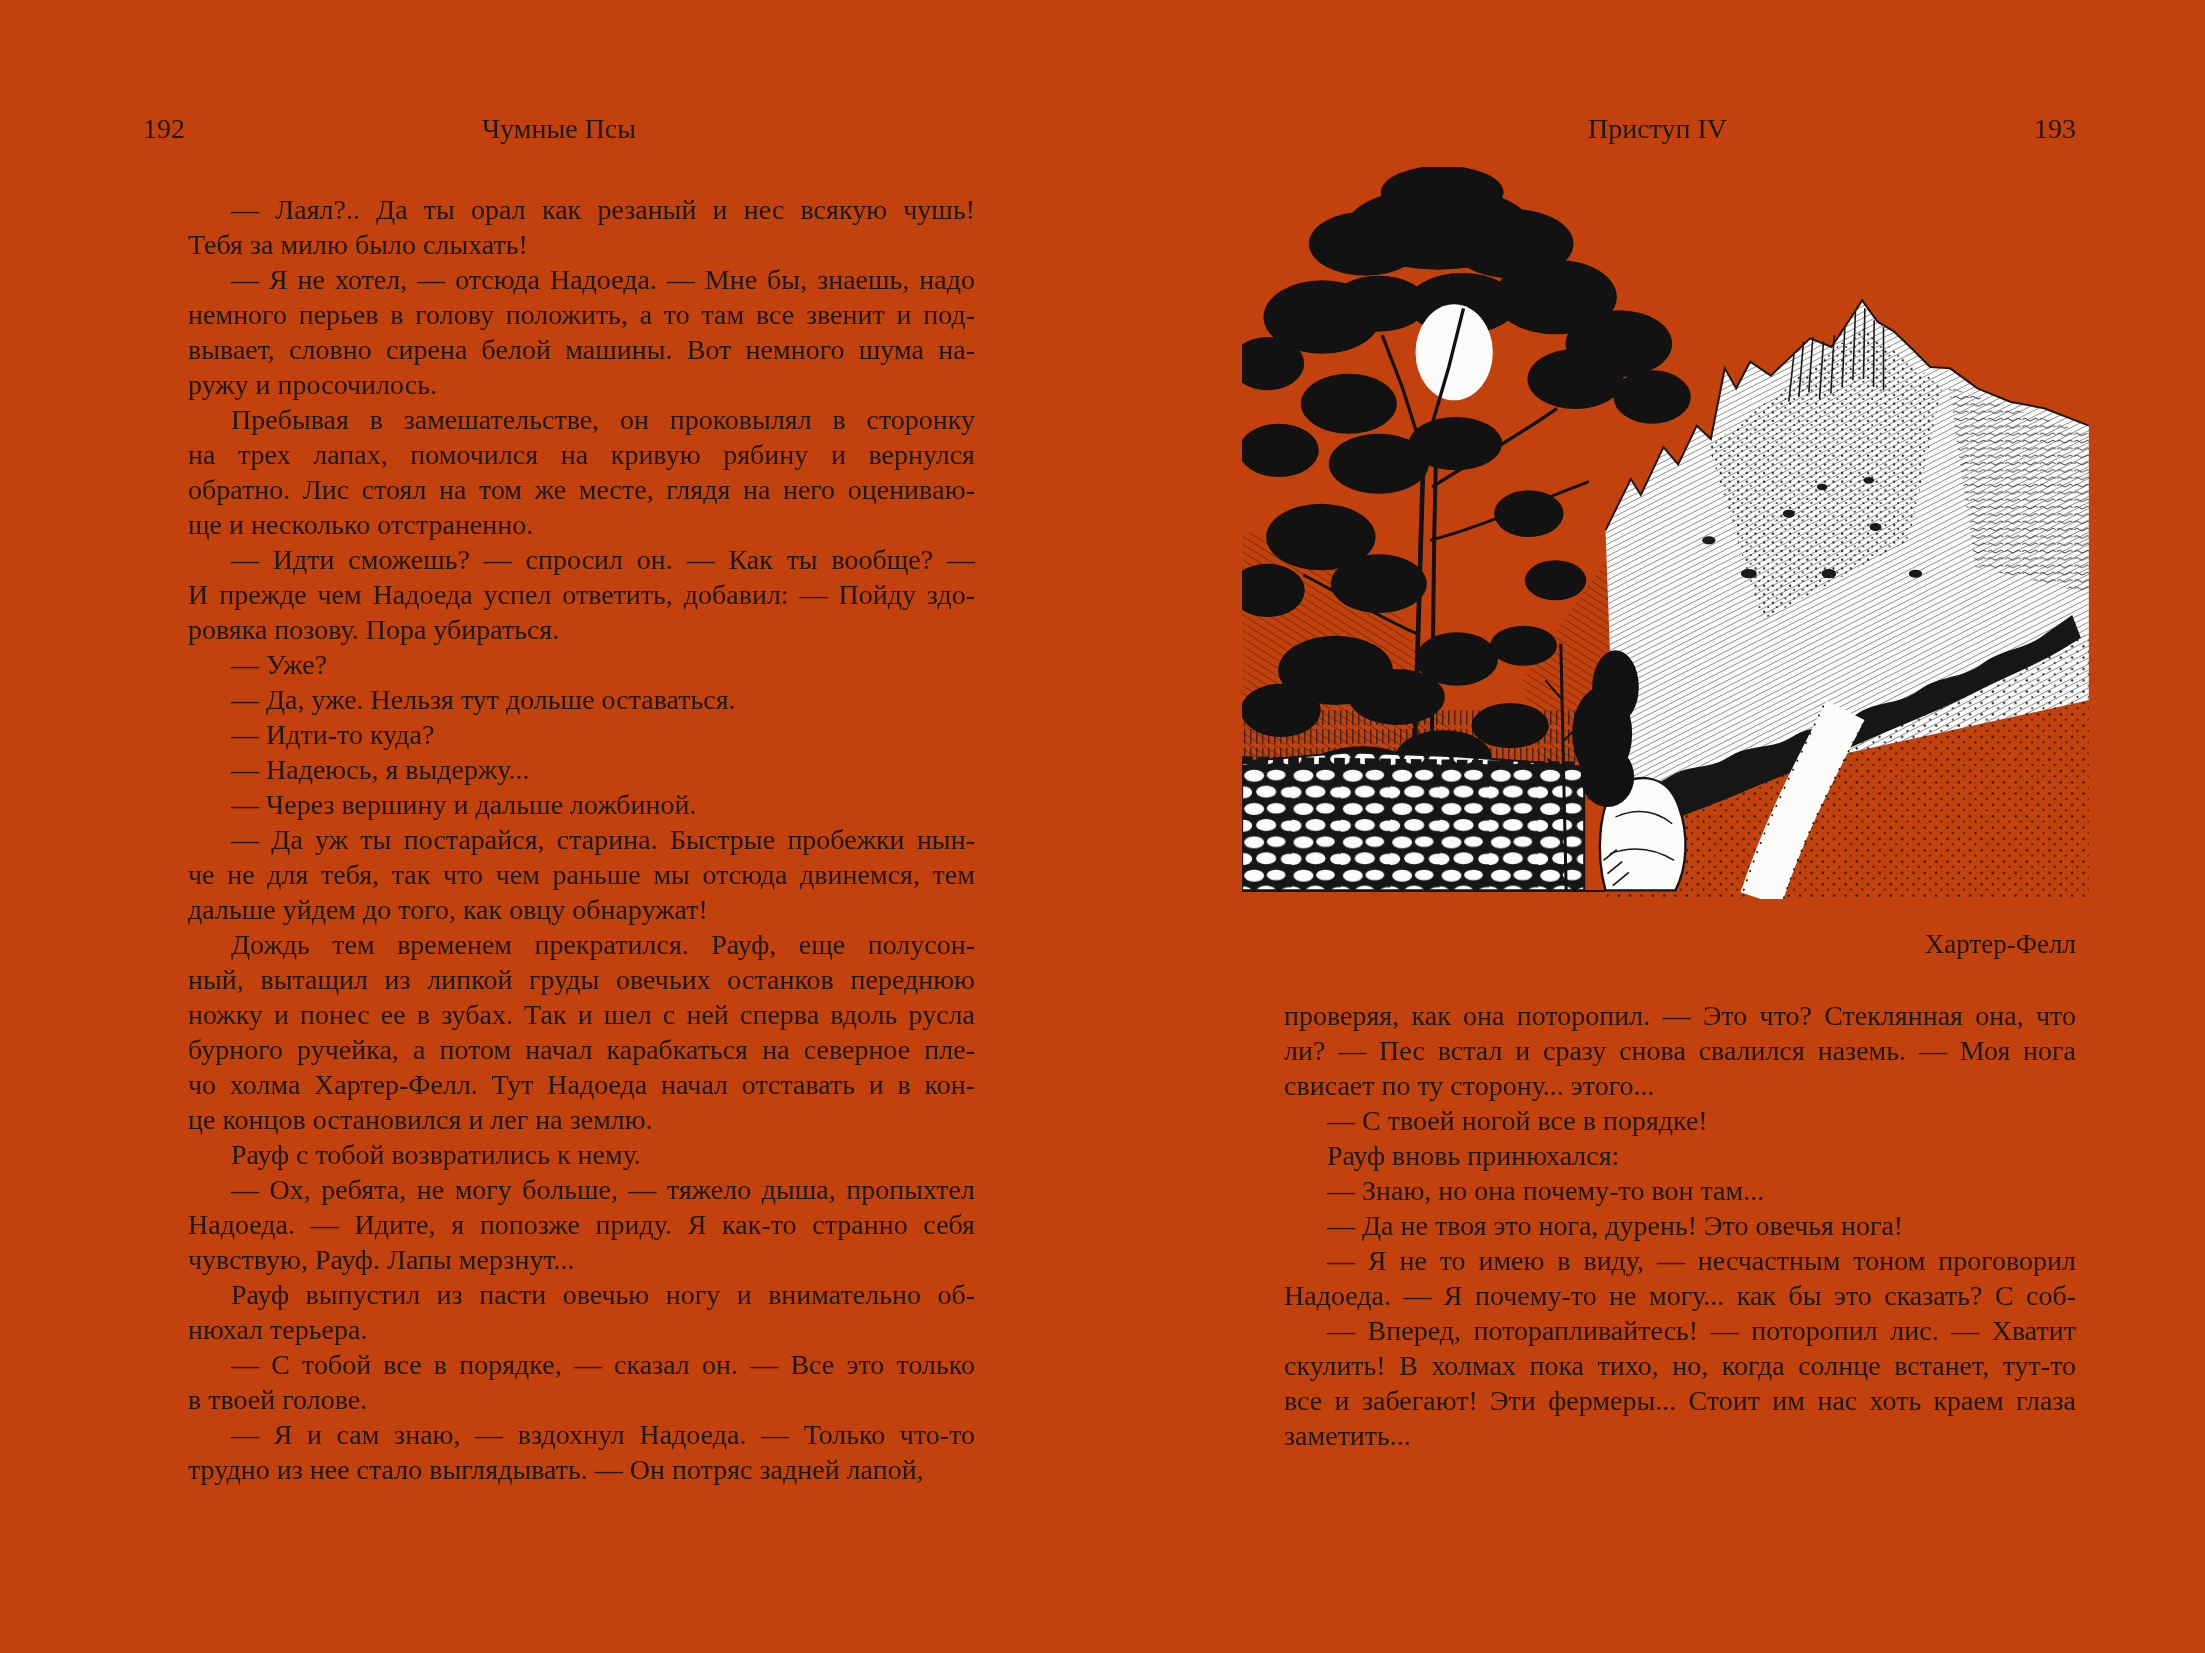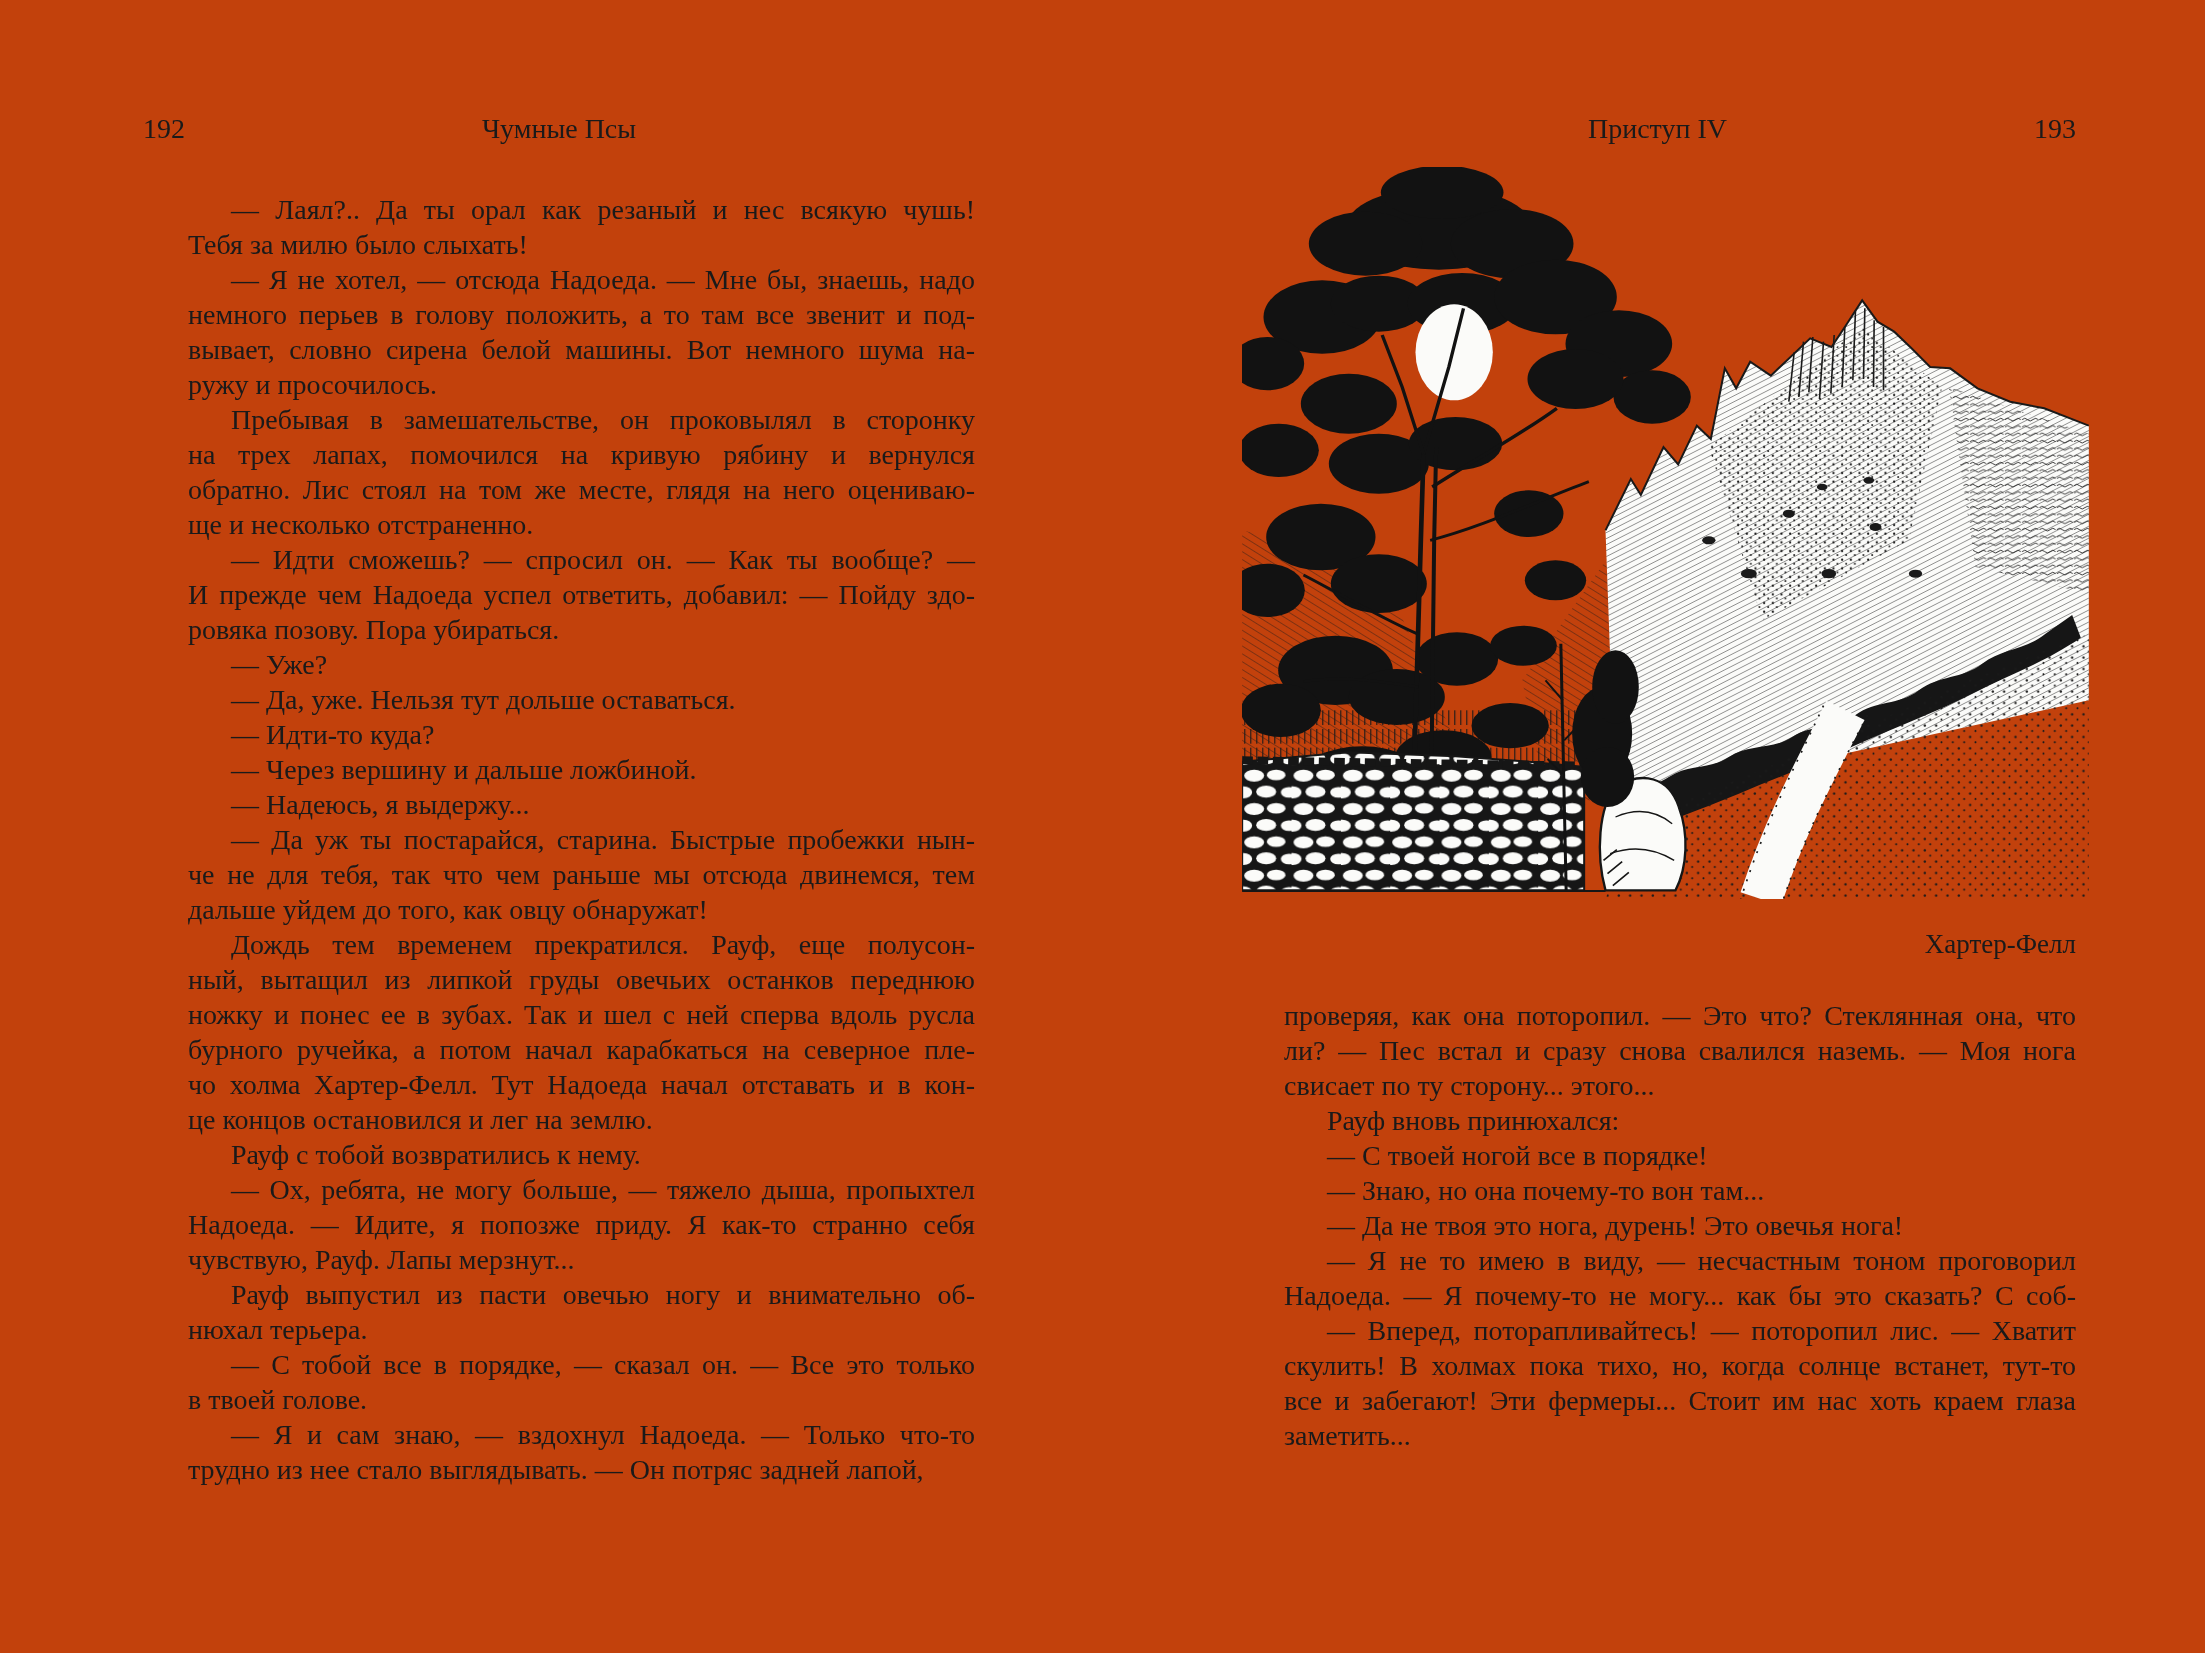--- a/index.html
+++ b/index.html
@@ -51,22 +51,22 @@
       <div class="line j ind">Пребывая в замешательстве, он проковылял в сторонку</div>
       <div class="line j">на трех лапах, помочился на кривую рябину и вернулся</div>
       <div class="line j">обратно. Лис стоял на том же месте, глядя на него оценивaю-</div>
       <div class="line">ще и несколько отстраненно.</div>
       <div class="line j ind">— Идти сможешь? — спросил он. — Как ты вообще? —</div>
       <div class="line j">И прежде чем Надоеда успел ответить, добавил: — Пойду здо-</div>
       <div class="line">ровяка позову. Пора убираться.</div>
       <div class="line ind">— Уже?</div>
       <div class="line ind">— Да, уже. Нельзя тут дольше оставаться.</div>
       <div class="line ind">— Идти-то куда?</div>
+      <div class="line ind">— Надеюсь, я выдержу...</div>
       <div class="line ind">— Через вершину и дальше ложбиной.</div>
-      <div class="line ind">— Надеюсь, я выдержу...</div>
       <div class="line j ind">— Да уж ты постарайся, старина. Быстрые пробежки нын-</div>
       <div class="line j">че не для тебя, так что чем раньше мы отсюда двинемся, тем</div>
       <div class="line">дальше уйдем до того, как овцу обнаружат!</div>
       <div class="line j ind">Дождь тем временем прекратился. Рауф, еще полусон-</div>
       <div class="line j">ный, вытащил из липкой груды овечьих останков переднюю</div>
       <div class="line j">ножку и понес ее в зубах. Так и шел с ней сперва вдоль русла</div>
       <div class="line j">бурного ручейка, а потом начал карабкаться на северное пле-</div>
       <div class="line j">чо холма Хартер-Фелл. Тут Надоеда начал отставать и в кон-</div>
       <div class="line">це концов остановился и лег на землю.</div>
       <div class="line ind">Рауф с тобой возвратились к нему.</div>
@@ -243,22 +243,22 @@
 
     <path d="M0,1086 L545,1086" stroke="#161616" stroke-width="3"></path>
   </svg>
 
   <div id="illo-caption">Хартер-Фелл</div>
 
   <div class="bodytext" id="right-body">
       <div class="line j">проверяя, как она поторопил. — Это что? Стеклянная она, что</div>
       <div class="line j">ли? — Пес встал и сразу снова свалился наземь. — Моя нога</div>
       <div class="line">свисает по ту сторону... этого...</div>
+      <div class="line ind">— С твоей ногой все в порядке!</div>
       <div class="line ind">Рауф вновь принюхался:</div>
-      <div class="line ind">— С твоей ногой все в порядке!</div>
       <div class="line ind">— Знаю, но она почему-то вон там...</div>
       <div class="line ind">— Да не твоя это нога, дурень! Это овечья нога!</div>
       <div class="line j ind">— Я не то имею в виду, — несчастным тоном проговорил</div>
       <div class="line j">Надоеда. — Я почему-то не могу... как бы это сказать? С соб-</div>
       <div class="line j ind">— Вперед, поторапливайтесь! — поторопил лис. — Хватит</div>
       <div class="line j">скулить! В холмах пока тихо, но, когда солнце встанет, тут-то</div>
       <div class="line j">все и забегают! Эти фермеры... Стоит им нас хоть краем глаза</div>
       <div class="line">заметить...</div>
     </div>
 

